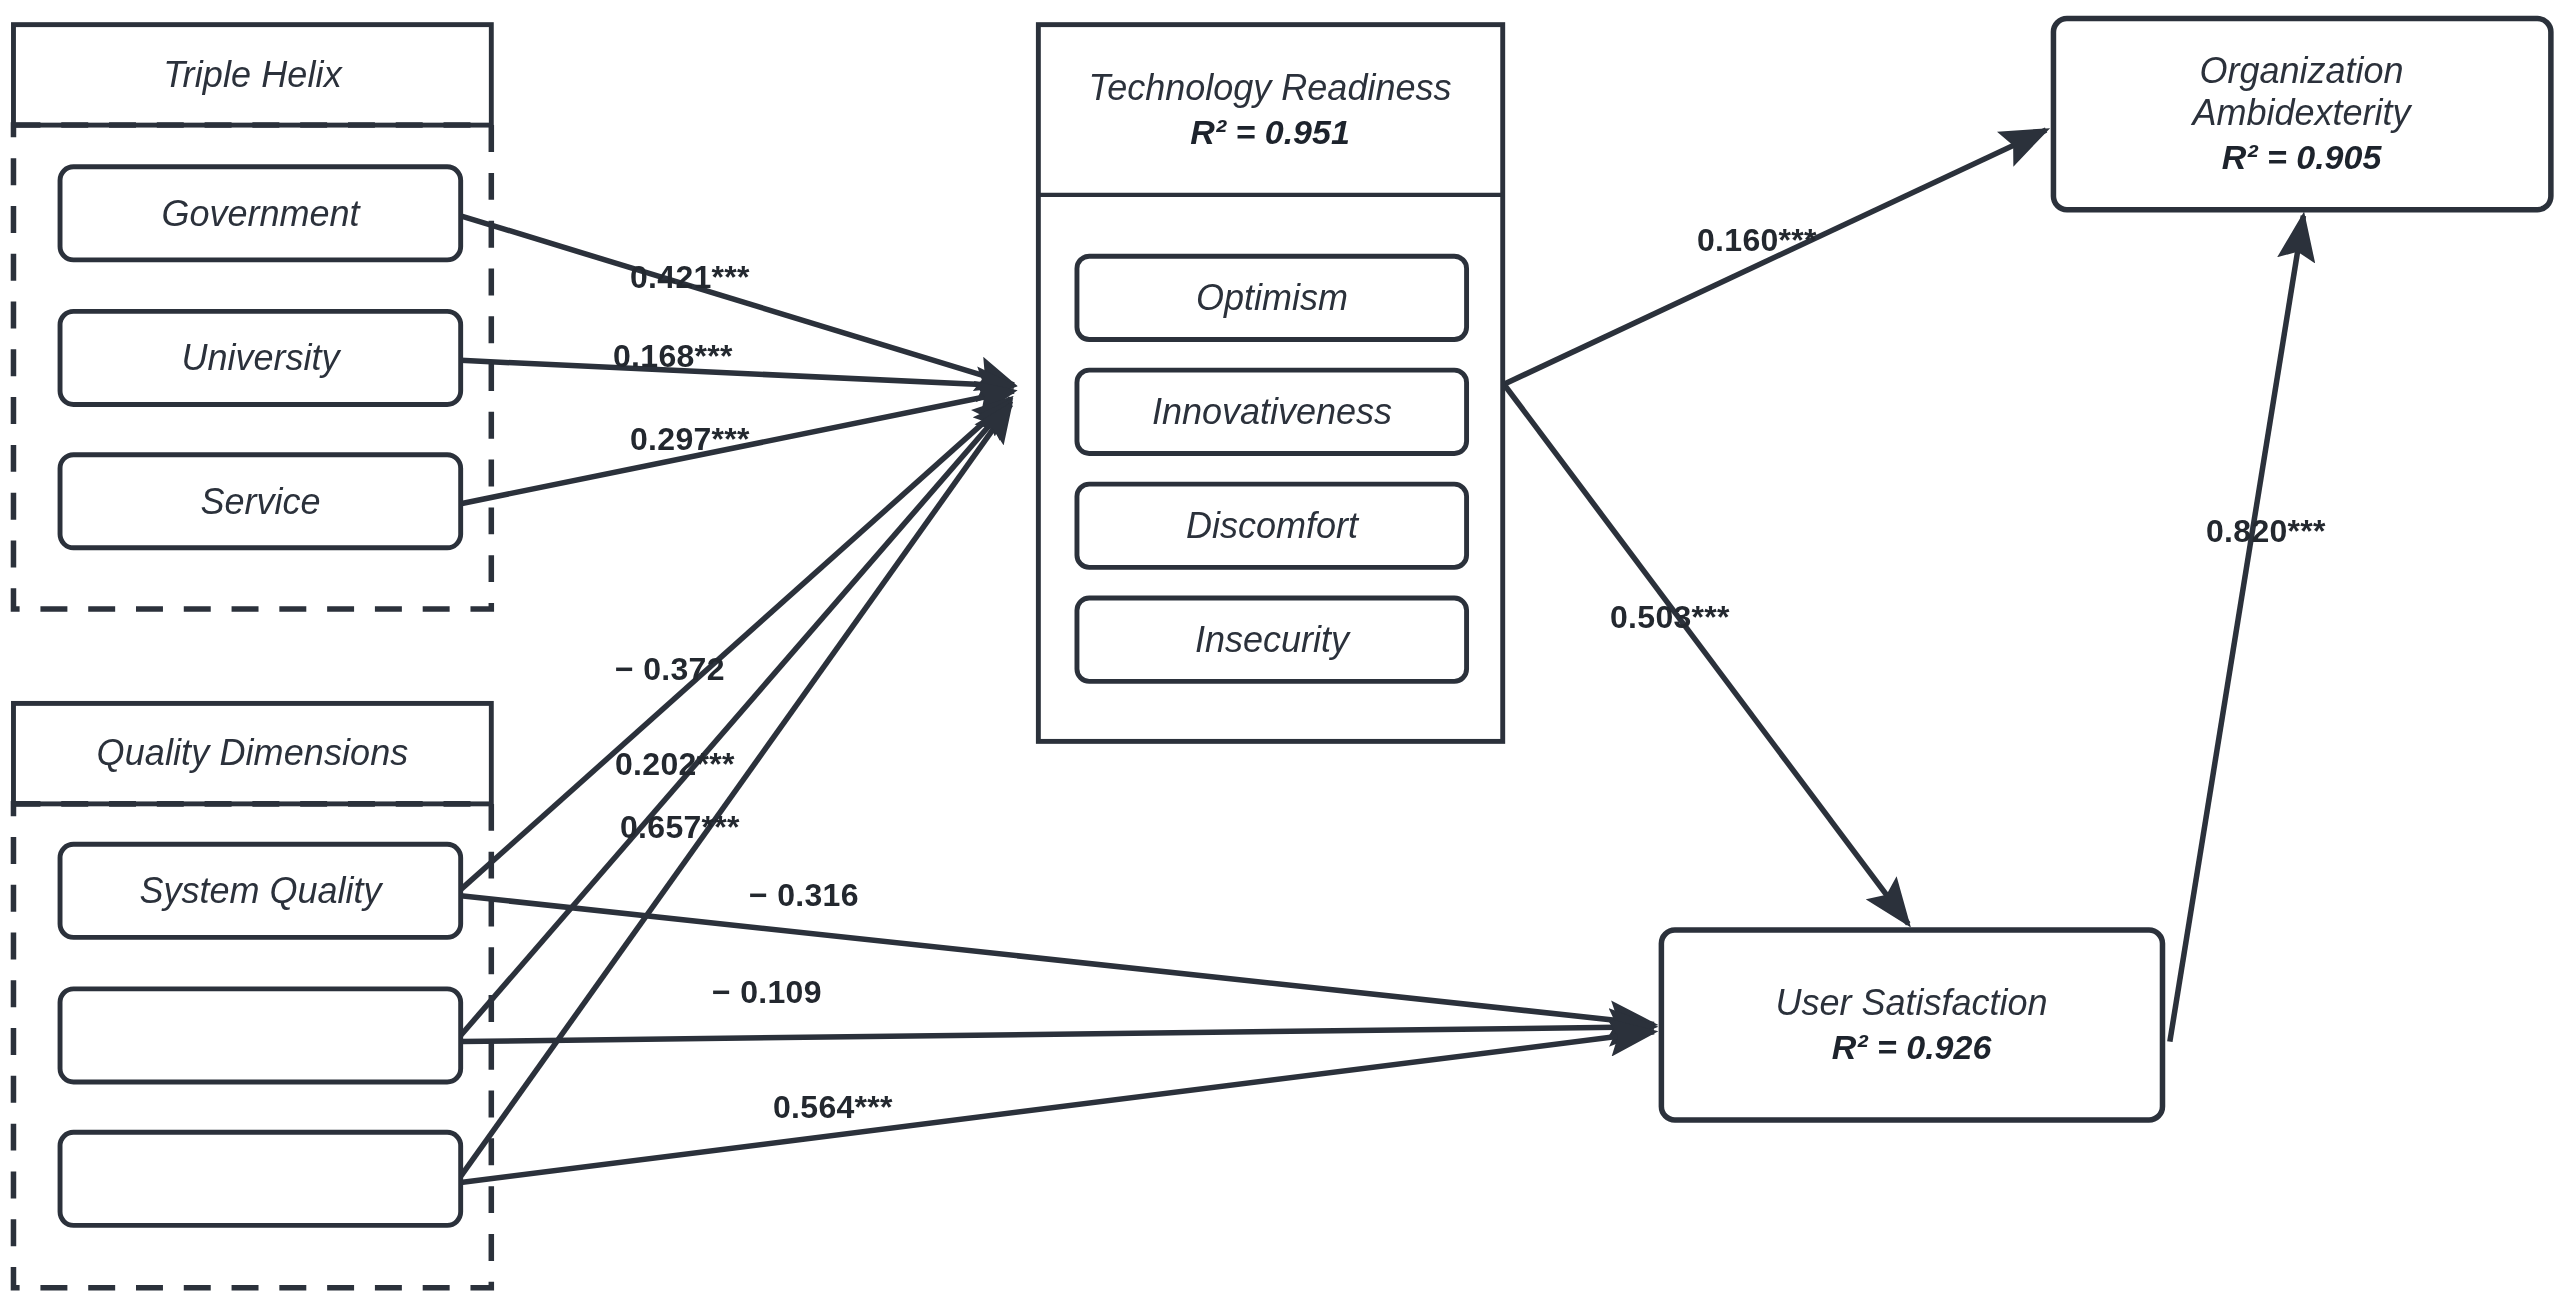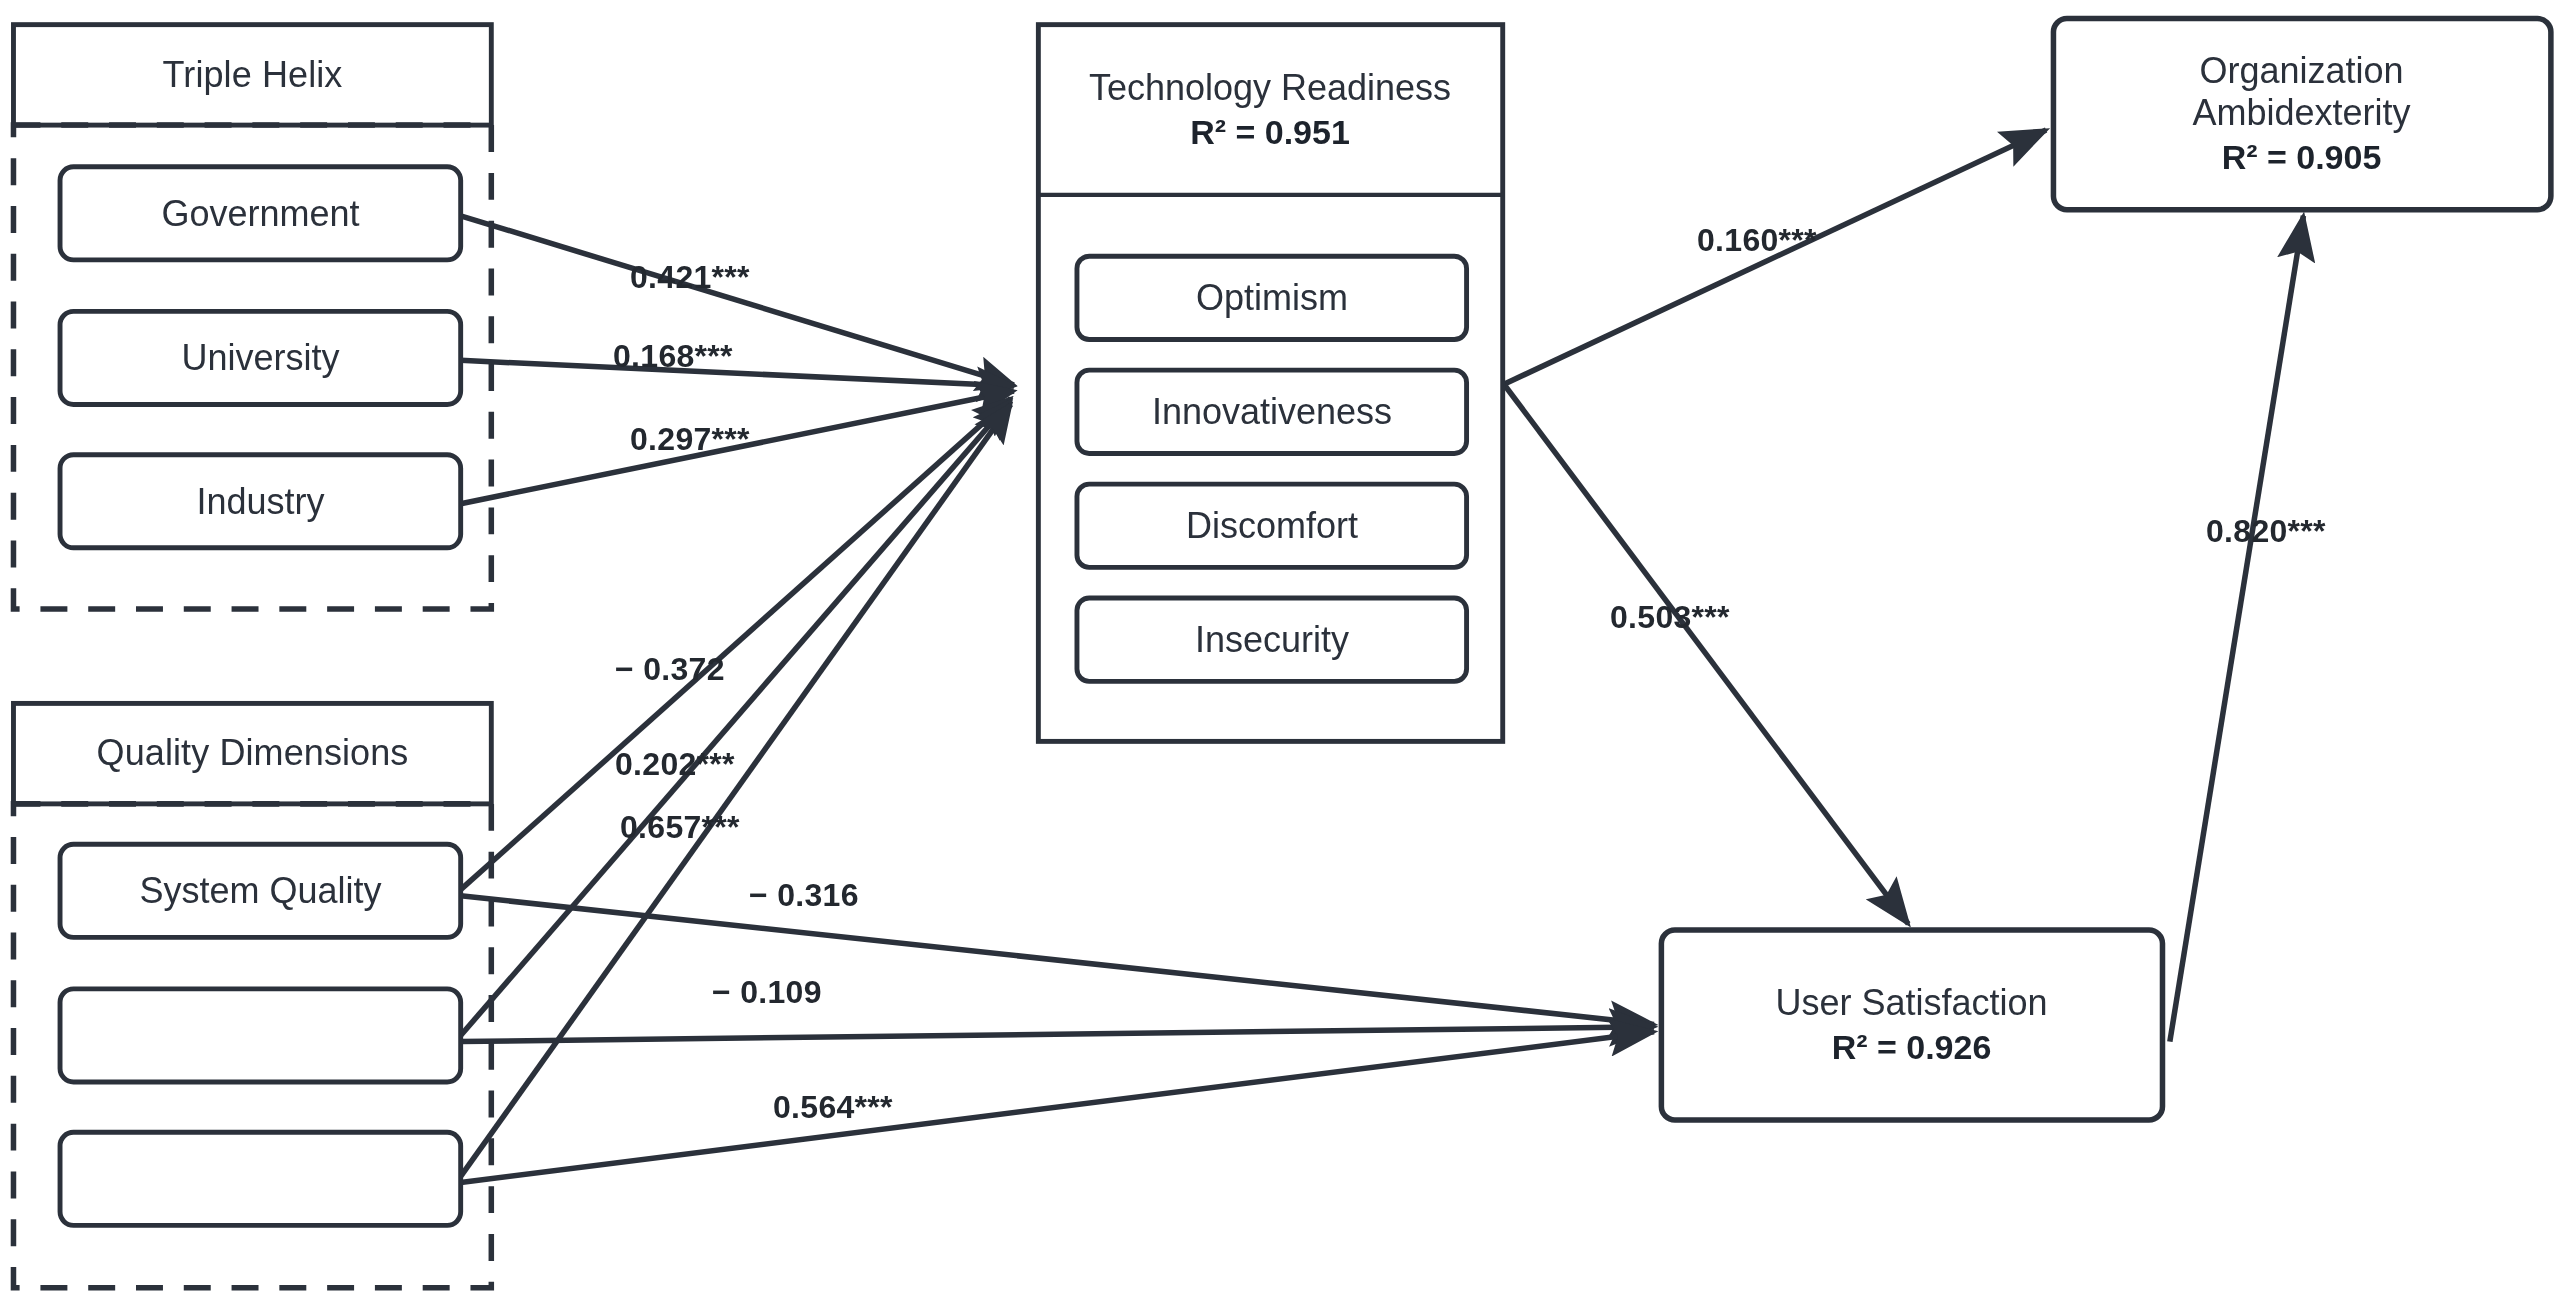--- a/index.html
+++ b/index.html
@@ -25,20 +25,21 @@
   }
   .node-text {
     position: absolute;
     display: flex;
     flex-direction: column;
     align-items: center;
     justify-content: center;
     text-align: left;
     color: #2b313b;
     pointer-events: none;
+    font-style: italic;
   }
   .grp-title {
     font-size: 36px;
     font-weight: 400;
     color: #2b313b;
     letter-spacing: 0.1px;
   }
   .leaf-label {
     font-size: 36px;
     font-weight: 400;
@@ -144,21 +145,21 @@
     <span class="grp-title">Triple Helix</span>
   </div>
 
   <div class="node-text" style="left:60px; top:167px; width:401px; height:93px;">
     <span class="leaf-label">Government</span>
   </div>
   <div class="node-text" style="left:60px; top:311px; width:401px; height:93px;">
     <span class="leaf-label">University</span>
   </div>
   <div class="node-text" style="left:60px; top:455px; width:401px; height:93px;">
-    <span class="leaf-label">Industry</span>
+    <span class="leaf-label">Service</span>
   </div>
 
   <div class="node-text" style="left:13.5px; top:703px; width:478px; height:100px;">
     <span class="grp-title">Quality Dimensions</span>
   </div>
 
   <div class="node-text" style="left:60px; top:844px; width:401px; height:93px;">
     <span class="leaf-label">System Quality</span>
   </div>
 

